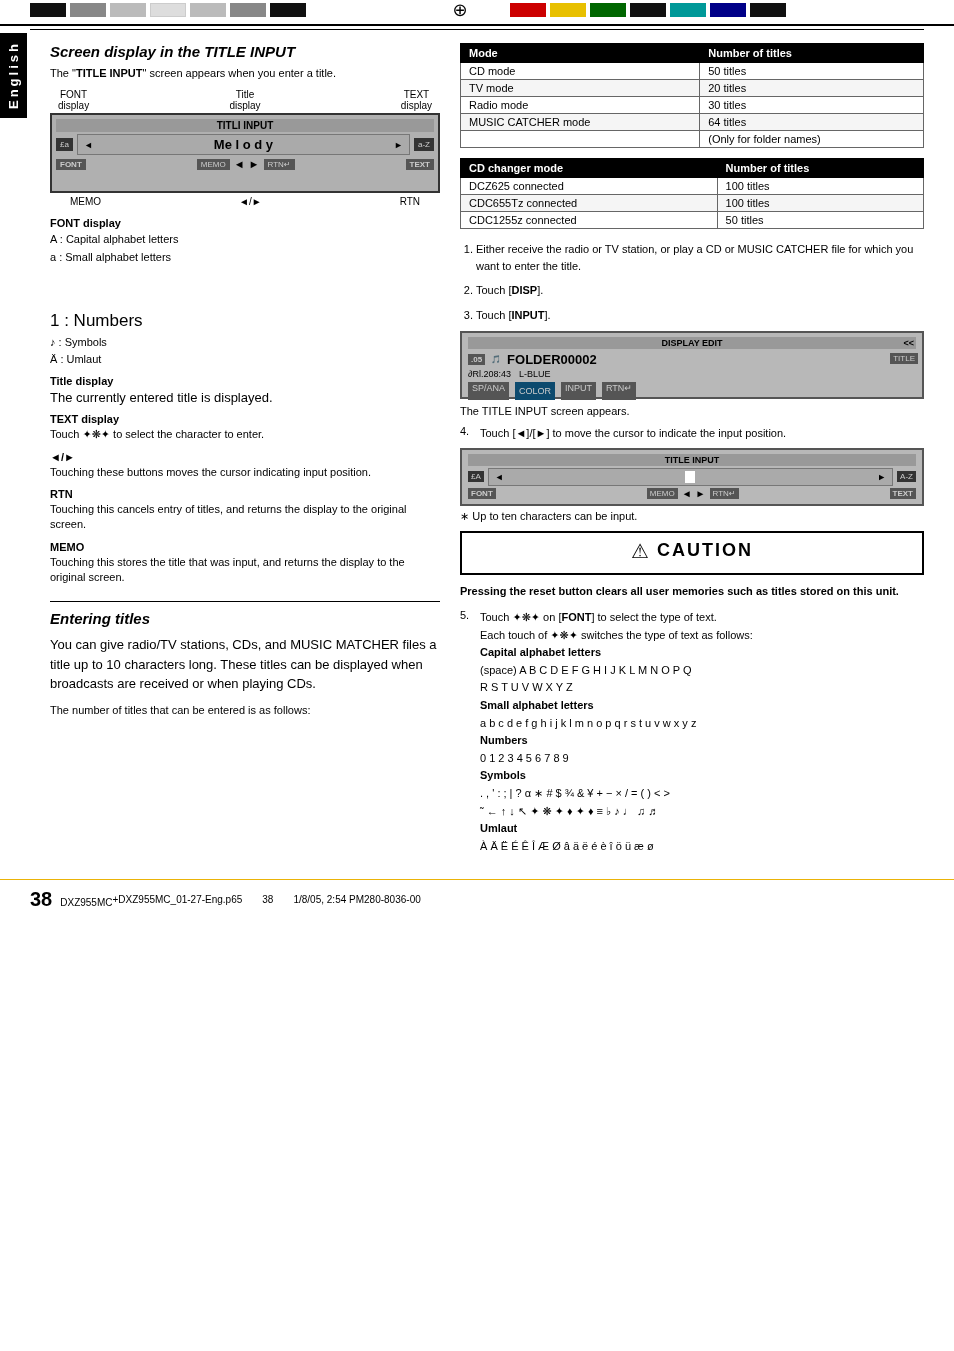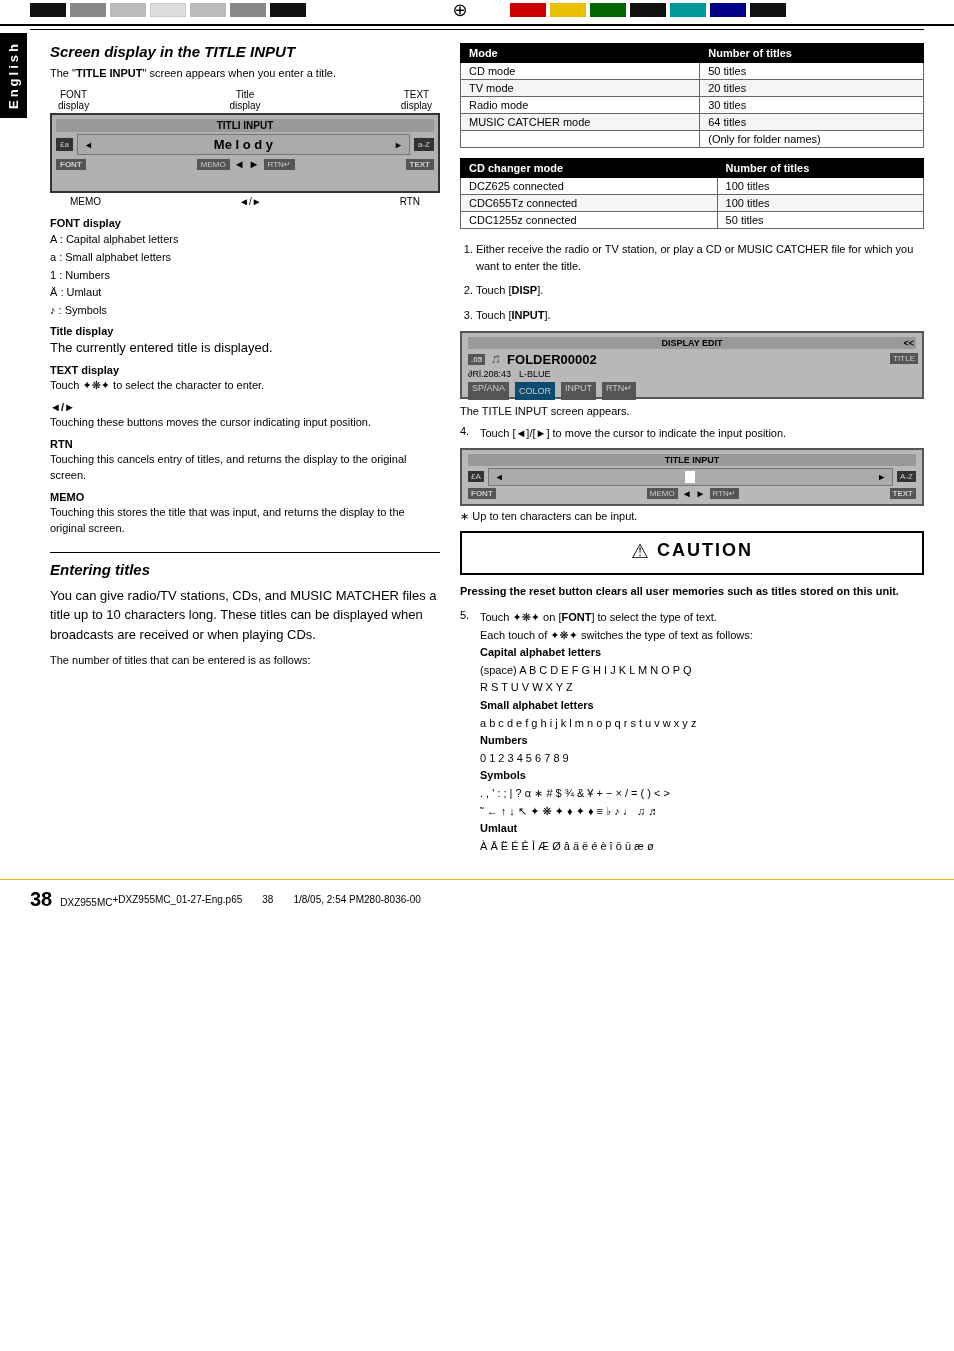--- a/index.html
+++ b/index.html
@@ -149,23 +149,23 @@
             <div>RTN</div>
           </div>
         </div>
 
         <div>
           <div style="font-weight:bold; font-size:11px; margin-top:6px; margin-bottom:2px;">
             <span>FONT display</span>
           </div>
           <div style="font-size:11px; line-height:1.6;">A :  Capital alphabet letters</div>
           <div style="font-size:11px; line-height:1.6;">a :  Small alphabet letters</div>
-          <div style="font-size:11px; line-height:1.6;">1 :  Numbers</div>
+          <div style="font-size:17px; line-height:1.6;margin-top:40px;">1 :  Numbers</div>
+          <div style="font-size:11px; line-height:1.6;">♪ :  Symbols</div>
           <div style="font-size:11px; line-height:1.6;">Ä :  Umlaut</div>
-          <div style="font-size:11px; line-height:1.6;">♪ :  Symbols</div>
         </div>
 
         <div style="margin-top:6px;">
           <div style="font-weight:bold; font-size:11px; margin-bottom:2px;">
             <span>Title display</span>
           </div>
           <div style="font-size:13px; line-height:1.4;">
             <span>The currently entered title is displayed.</span>
           </div>
         </div>

